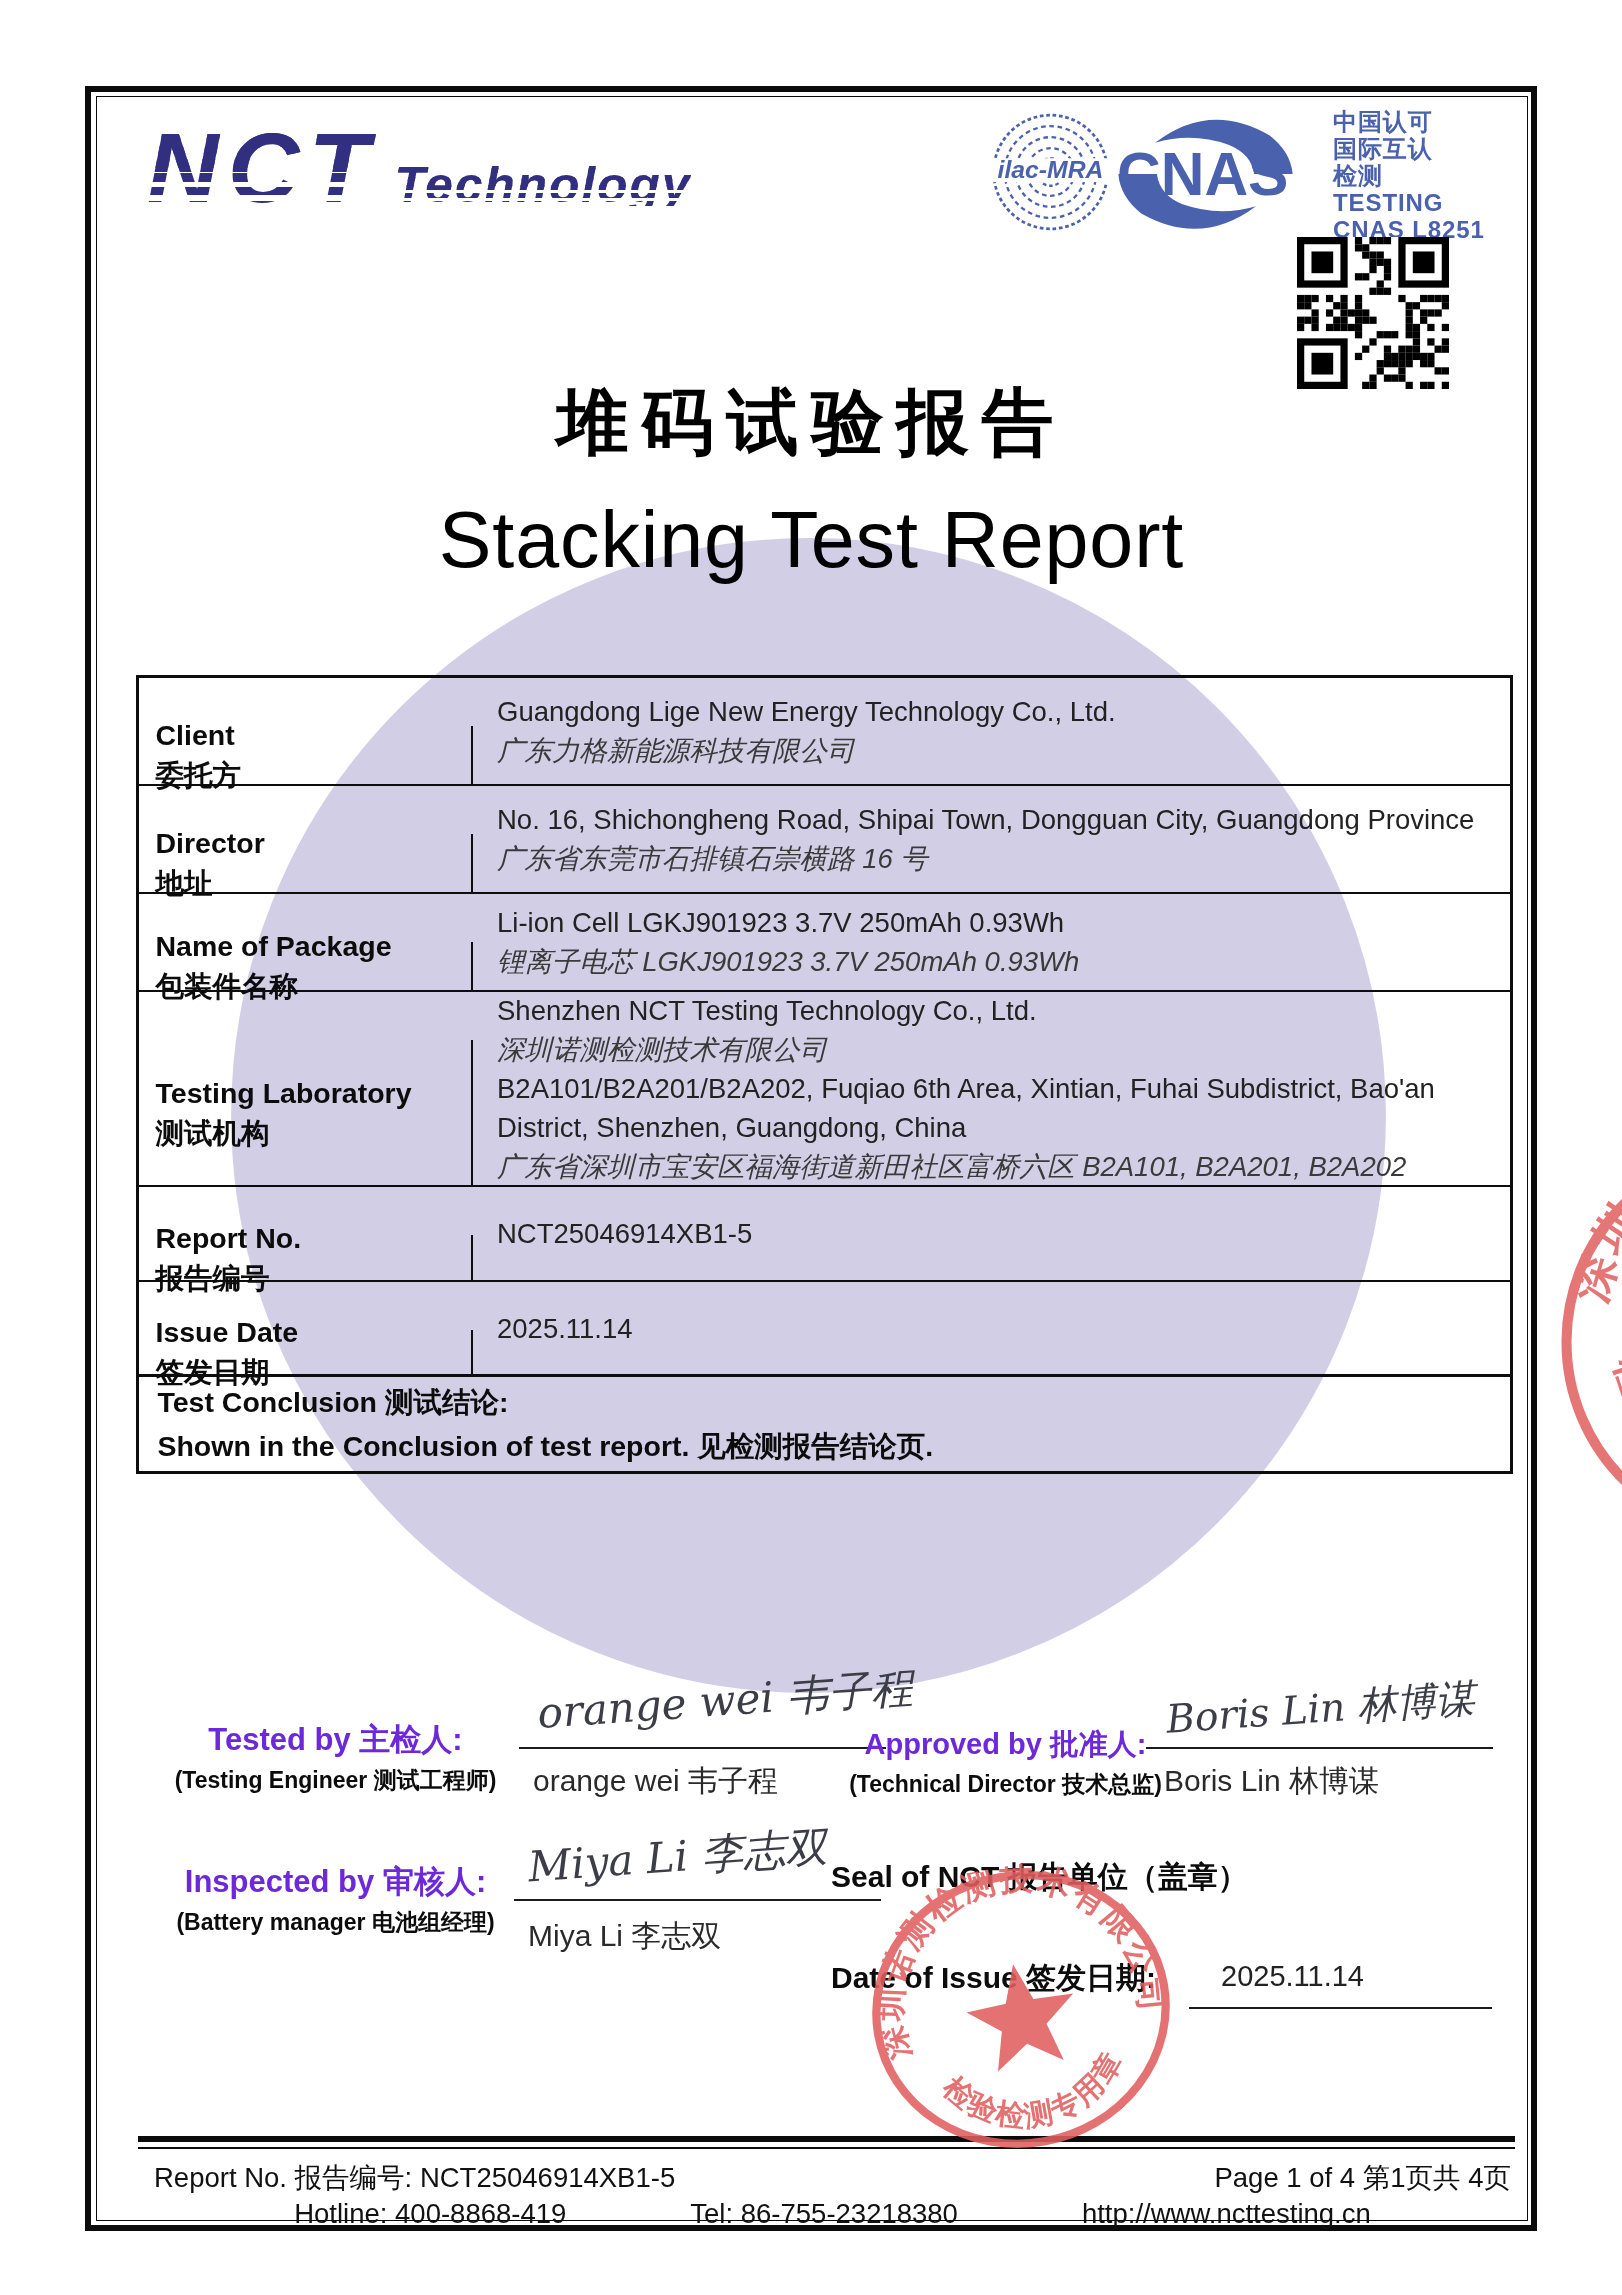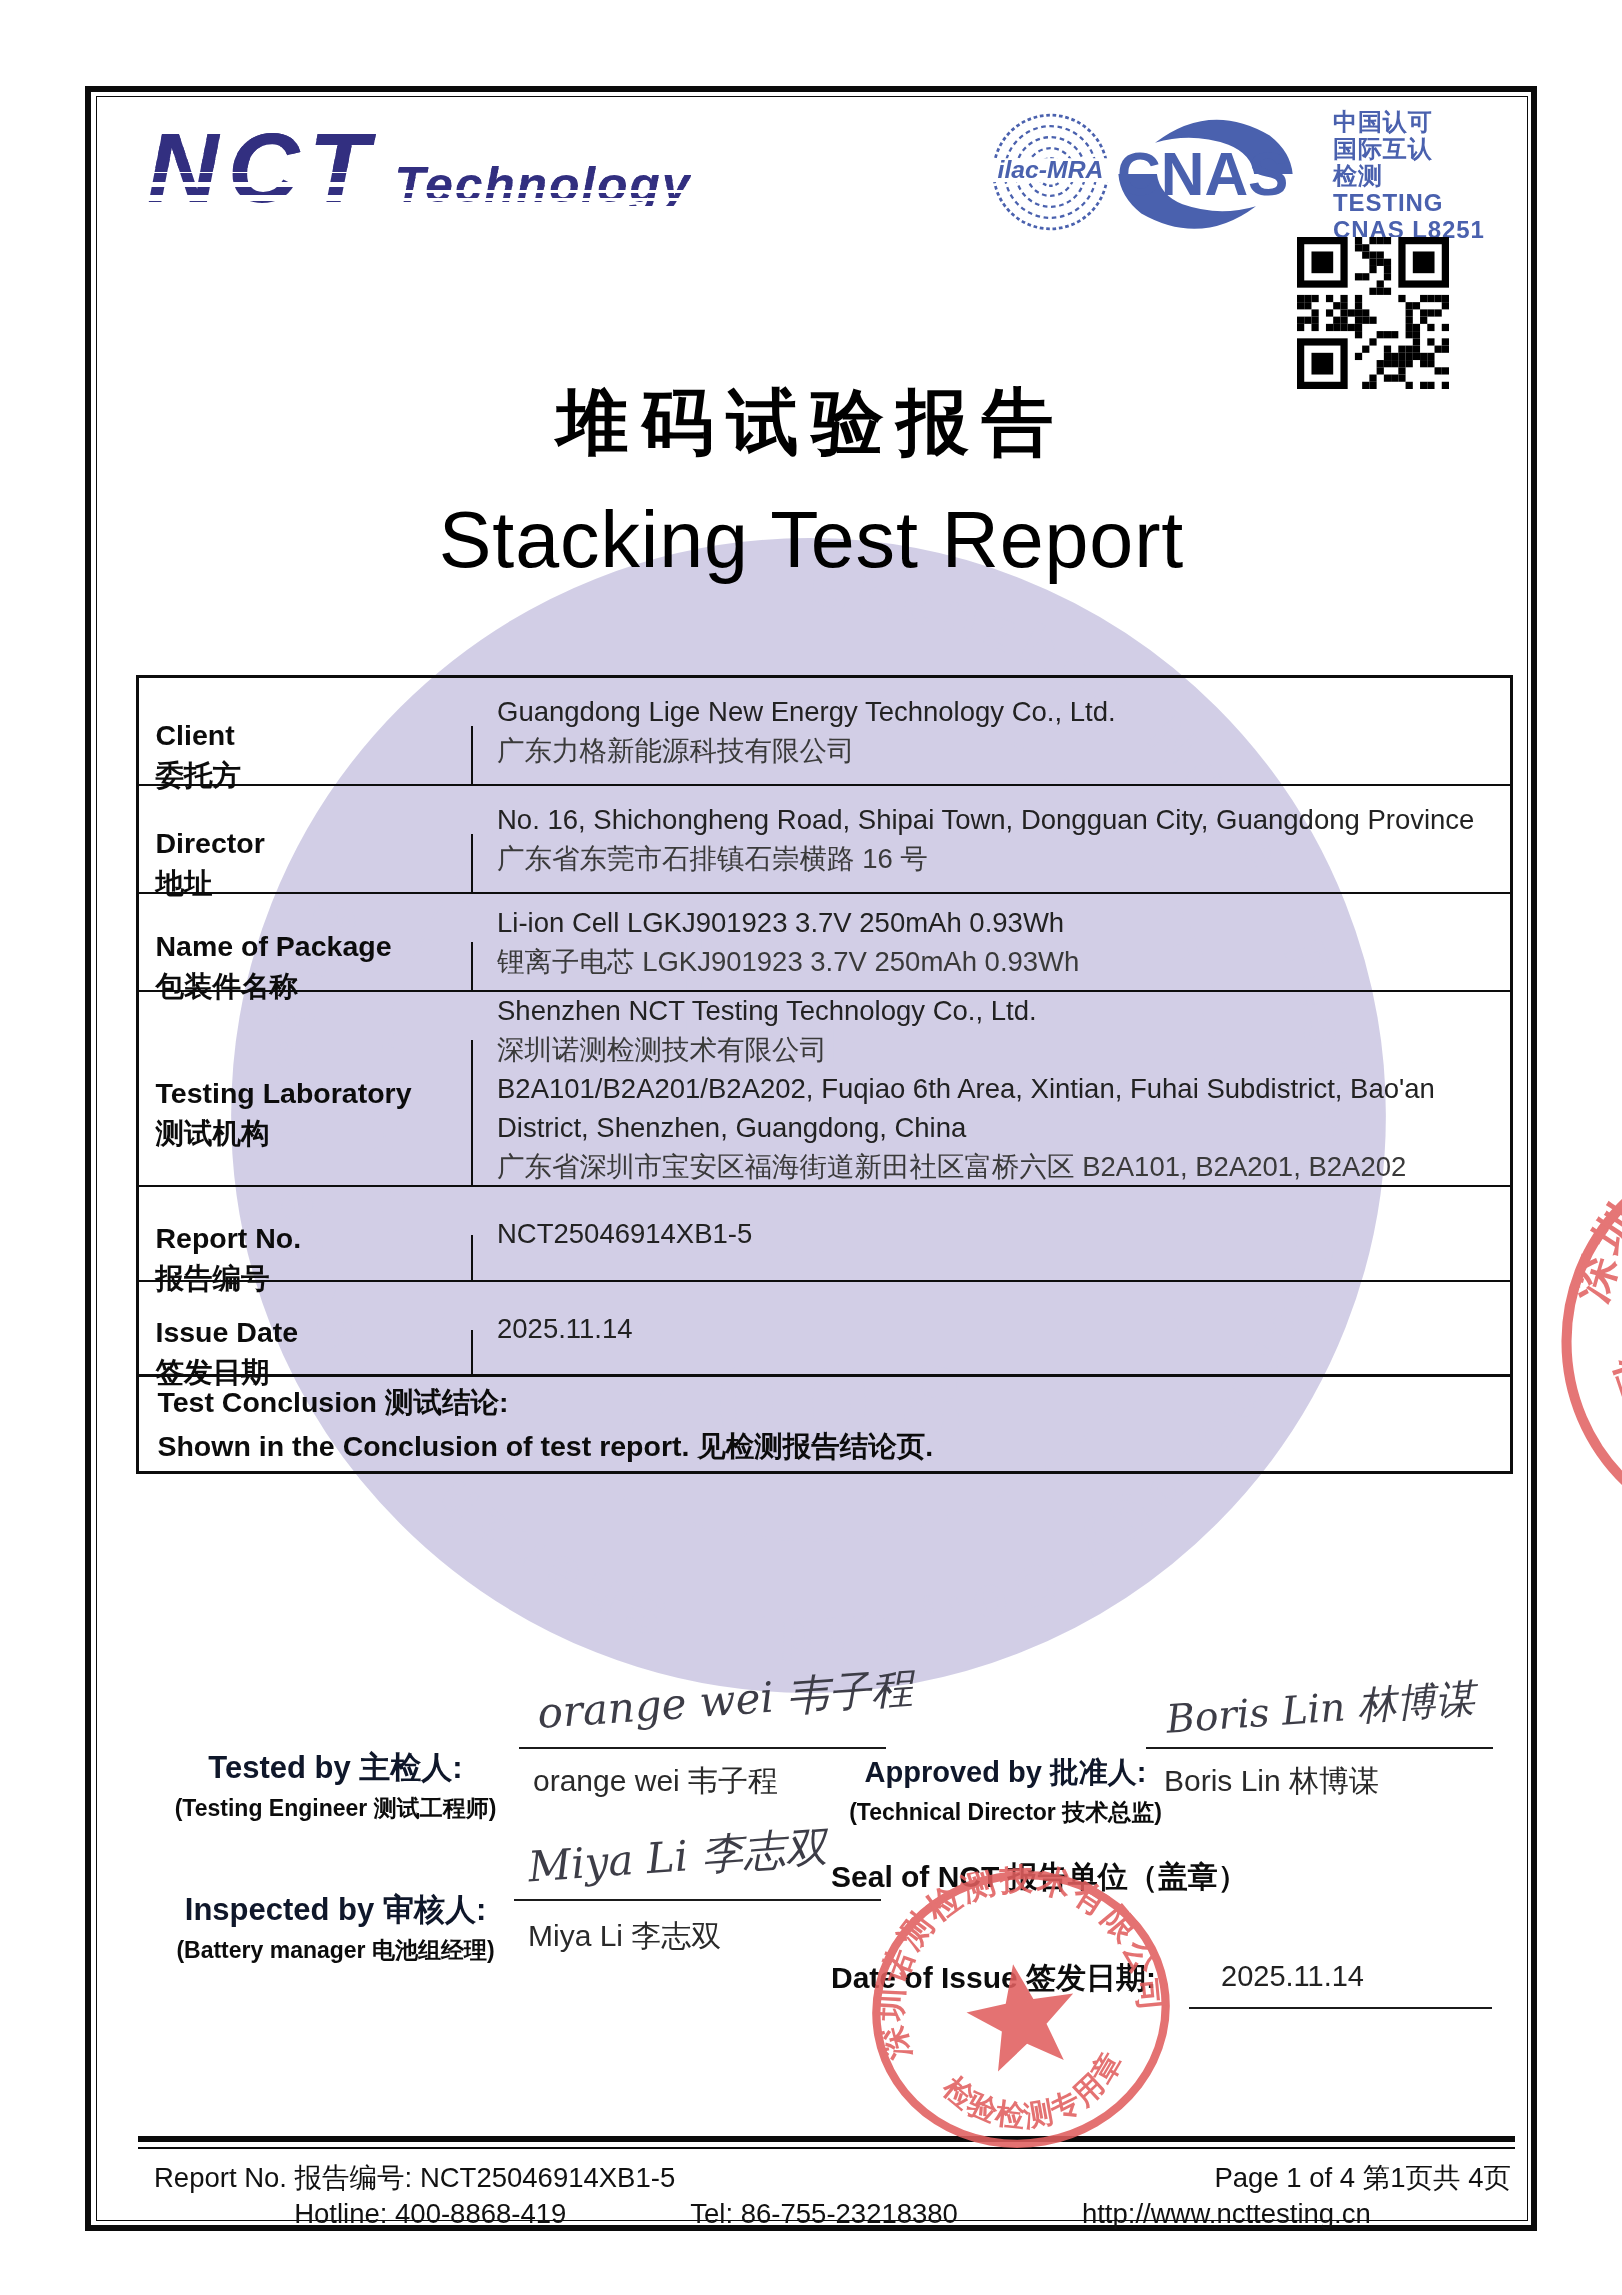--- a/index.html
+++ b/index.html
@@ -46,30 +46,30 @@
   
   .info-table{position:absolute;left:136px;top:675px;width:1377px;z-index:2;
     border:3.7px solid #0d0d0d;box-sizing:border-box;background:transparent;}
   .t-row{display:flex;border-top:2.8px solid #0d0d0d;box-sizing:border-box;}
   .t-row:first-child{border-top:none;}
   .t-label{width:334px;border-right:2.8px solid #0d0d0d;box-sizing:border-box;
     display:flex;flex-direction:column;justify-content:center;padding:5.5px 9.2px 5.5px 16.5px;
     font-weight:bold;font-size:28.5px;line-height:40px;color:#0c0c0c;margin-top:48px;}
   .t-value{flex:1;display:flex;flex-direction:column;justify-content:center;
     padding:7.3px 18.4px 7.3px 24px;font-size:27.5px;line-height:39px;color:#222;}
-  .t-value .zh{color:#3a3a3a;}
+  .t-value .zh{color:#3a3a3a;font-style:italic;}
   .h-client{height:106px;} .h-address{height:108px;} .h-package{height:98px;}
   .h-lab{height:195px;} .h-report{height:95px;} .h-issue{height:94px;}
   .t-conclusion{border-top:3.7px solid #0d0d0d;height:97px;box-sizing:border-box;
     display:flex;flex-direction:column;justify-content:center;padding:5.5px 18.4px;
     font-size:28.5px;font-weight:bold;line-height:44px;color:#0c0c0c;}
 
   
   .sig-role{position:absolute;z-index:2;text-align:center;}
-  .sig-role .role{font-size:31px;font-weight:bold;color:#0f172a;margin-top:28px;}
+  .sig-role .role{font-size:31px;font-weight:bold;color:#6d28d9;}
   .sig-role .subrole{font-size:23px;font-weight:bold;color:#0c0c0c;margin-top:3.7px;}
   .sig-script{position:absolute;z-index:2;font-family:"DejaVu Serif",serif;font-style:italic;
     font-size:42px;color:#3d3d47;transform:rotate(-4deg);white-space:nowrap;}
   .sig-rule{position:absolute;z-index:2;border-top:2.8px solid #1b1b1b;height:0;}
   .sig-printed{position:absolute;z-index:2;font-size:30px;color:#2a2a2a;white-space:nowrap;}
   .seal-label{position:absolute;z-index:2;font-size:30px;font-weight:bold;color:#0c0c0c;white-space:nowrap;}
   .date-label{position:absolute;z-index:2;font-size:30px;font-weight:bold;color:#0c0c0c;white-space:nowrap;}
   .date-value{position:absolute;z-index:2;font-size:29px;color:#222;}
 
   

